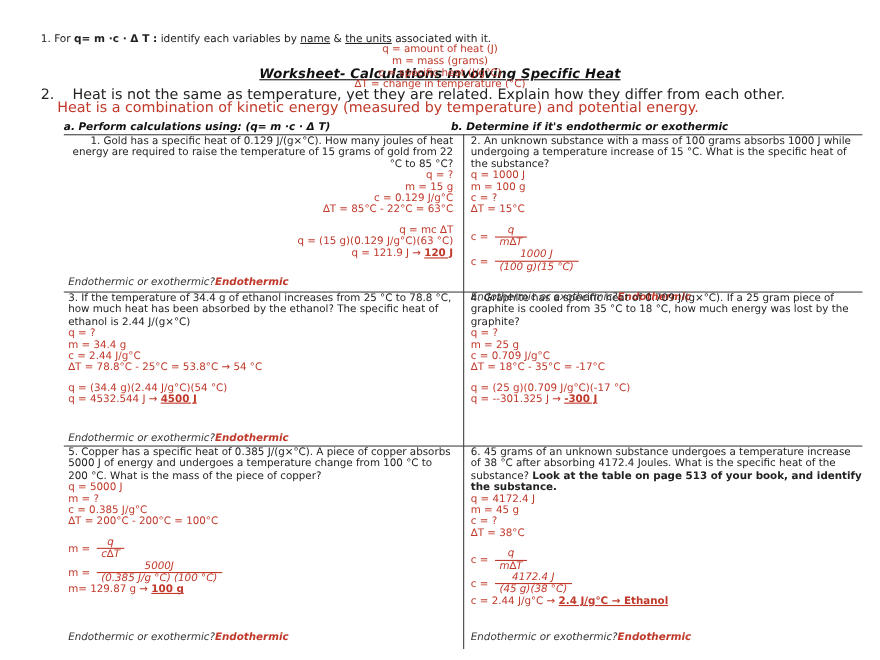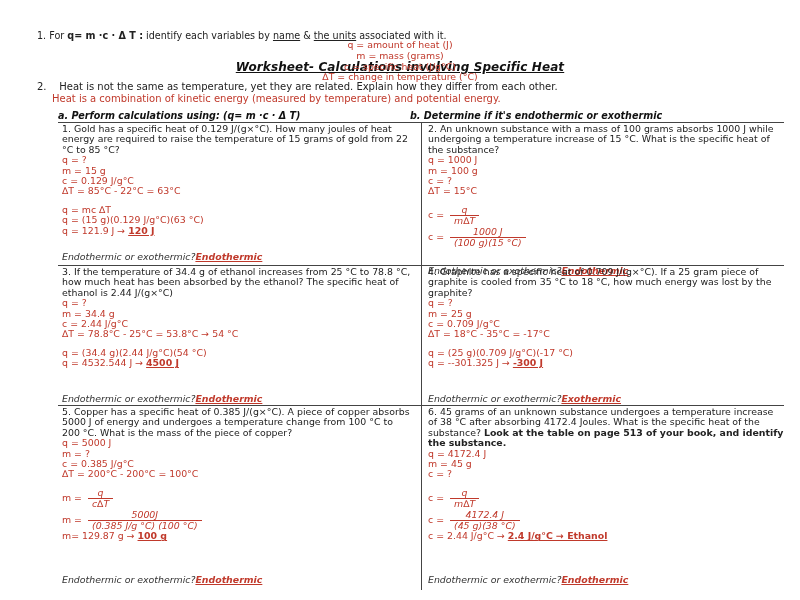--- a/index.html
+++ b/index.html
@@ -3,35 +3,35 @@
 <meta charset="utf-8">
 <style>
   * { box-sizing: border-box; margin: 0; padding: 0; }
   html, body { width: 800px; height: 600px; background: #fff; overflow: hidden; }
   body { font-family: "DejaVu Sans", sans-serif; color: #222; position: relative; font-size: 9.6px; }
   .title { position: absolute; top: 15px; left: 0; width: 800px; text-align: center; font-weight: bold; font-style: italic; font-size: 12px; text-decoration: underline; color: #111; letter-spacing: 0.1px; margin-top: 45px; }
   .q1 { position: absolute; top: 30px; left: 37px; font-size: 9.6px; color: #222; }
   .q1 b { font-weight: bold; }
   .q1 u { text-decoration: underline; text-align: center; }
   .defs { position: absolute; top: 40px; left: 0; width: 800px; text-align: center; color: #c0392b; font-size: 9.4px; line-height: 10.8px; }
-  .q2 { position: absolute; top: 81px; left: 37px; font-size: 10px; color: #222; line-height: 11.5px; }
+  .q2 { position: absolute; top: 81px; left: 37px; font-size: 13px; color: #222; line-height: 11.5px; }
   .q2 .ans { color: #c0392b; padding-left: 15px; }
   .grid { position: absolute; top: 110px; left: 58px; width: 726px; height: 480px; }
   .hdr { position: absolute; top: 0; font-weight: bold; font-style: italic; font-size: 9.6px; color: #111; }
   .hdr.a { left: 0; }
   .hdr.b { left: 352px; }
   .hline { position: absolute; left: 0; height: 1px; background: #444; }
   .vline { position: absolute; left: 363px; width: 1px; background: #444; }
   .cell { position: absolute; font-size: 9.4px; line-height: 10.4px; color: #222; }
   .cell .prob { color: #222; }
   .cell .prob b { font-weight: bold; }
   .cell .work { color: #c0392b; }
   .cell .ans-final { color: #c0392b; font-weight: bold; text-decoration: underline; }
   .cell .endo { position: absolute; left: 0; font-style: italic; color: #333; }
-  .cell .endo .val { color: #c0392b; font-weight: bold; text-decoration: underline; }
+  .cell .endo .val { color: #c0392b; font-weight: bold; }
   .frac { display: inline-block; vertical-align: middle; text-align: center; margin-left: 6px; }
   .frac .num { display: block; border-bottom: 1px solid #c0392b; padding: 0 4px; font-style: italic; }
   .frac .den { display: block; padding: 0 4px; font-style: italic; }
   .gap { height: 8px; }
 </style>
 </head>
 <body>
 
 <div class="title">Worksheet- Calculations involving Specific Heat</div>
 
@@ -63,21 +63,21 @@
 
 <div class="grid">
   <div class="hdr a">a.   Perform calculations using:   (q= m ·c · Δ T)</div>
   <div class="hdr b">b.   Determine if it's endothermic or exothermic</div>
 
   <div class="hline" style="top:12px;width:726px;"></div>
   <div class="hline" style="top:155px;width:726px;"></div>
   <div class="hline" style="top:295px;width:726px;"></div>
   <div class="vline" style="top:12px;height:468px;"></div>
 
-  <div class="cell" style="left:4px;top:14px;width:350px;height:140px;">
+  <div class="cell" style="left:4px;top:14px;width:350px;height:140px;text-align:right;">
     <div class="prob">1.  Gold has a specific heat of 0.129 J/(g×°C). How many joules of heat energy are required to raise the temperature of 15 grams of gold from 22 °C to 85 °C?</div>
     <div class="work">q = ?</div>
     <div class="work">m = 15 g</div>
     <div class="work">c = 0.129 J/g°C</div>
     <div class="work">∆T = 85°C - 22°C = 63°C</div>
     <div class="gap"></div>
     <div class="work">q = mc ∆T</div>
     <div class="work">q = (15 g)(0.129 J/g°C)(63 °C)</div>
     <div class="work"><span>q = 121.9 J →</span> <span class="ans-final">120 J</span></div>
     <div class="endo" style="top:128px;"><span>Endothermic or exothermic?</span><span class="val">Endothermic</span></div>
@@ -109,40 +109,40 @@
 
   <div class="cell" style="left:370px;top:157px;width:356px;height:137px;">
     <div class="prob">4.  Graphite has a specific heat of 0.709 J/(g×°C). If a 25 gram piece of graphite is cooled from 35 °C to 18 °C, how much energy was lost by the graphite?</div>
     <div class="work">q = ?</div>
     <div class="work">m = 25 g</div>
     <div class="work">c = 0.709 J/g°C</div>
     <div class="work">∆T = 18°C - 35°C = -17°C</div>
     <div class="gap"></div>
     <div class="work">q = (25 g)(0.709 J/g°C)(-17 °C)</div>
     <div class="work"><span>q = --301.325 J →</span> <span class="ans-final">-300 J</span></div>
-    <div class="endo" style="top:127px;"><span>Endothermic or exothermic?</span><span class="val">Exothermic</span></div>
   </div>
 
   <div class="cell" style="left:4px;top:297px;width:350px;height:180px;">
     <div class="prob">5.  Copper has a specific heat of 0.385 J/(g×°C). A piece of copper absorbs 5000 J of energy and undergoes a temperature change from 100 °C to 200 °C. What is the mass of the piece of copper?</div>
     <div class="work">q = 5000 J</div>
     <div class="work">m = ?</div>
     <div class="work">c = 0.385 J/g°C</div>
     <div class="work">∆T = 200°C - 200°C = 100°C</div>
     <div class="gap"></div>
     <div class="work"><span>m =</span><span class="frac"><span class="num">q</span><span class="den">c∆T</span></span></div>
     <div class="work"><span>m =</span><span class="frac"><span class="num">5000J</span><span class="den">(0.385 J/g °C) (100 °C)</span></span></div>
     <div class="work"><span>m= 129.87 g →</span> <span class="ans-final">100 g</span></div>
     <div class="endo" style="top:168px;"><span>Endothermic or exothermic?</span><span class="val">Endothermic</span></div>
   </div>
 
   <div class="cell" style="left:370px;top:297px;width:356px;height:180px;">
     <div class="prob"><span>6.  45 grams of an unknown substance undergoes a temperature increase of 38 °C after absorbing 4172.4 Joules. What is the specific heat of the substance?</span> <b>Look at the table on page 513 of your book, and identify the substance.</b></div>
     <div class="work">q = 4172.4 J</div>
     <div class="work">m = 45 g</div>
     <div class="work">c = ?</div>
+    <div class="work">∆T = 38°C</div>
     <div class="gap"></div>
     <div class="work"><span>c =</span><span class="frac"><span class="num">q</span><span class="den">m∆T</span></span></div>
     <div class="work"><span>c =</span><span class="frac"><span class="num">4172.4 J</span><span class="den">(45 g)(38 °C)</span></span></div>
     <div class="work"><span>c = 2.44 J/g°C →</span> <span class="ans-final">2.4 J/g°C → Ethanol</span></div>
     <div class="endo" style="top:168px;"><span>Endothermic or exothermic?</span><span class="val">Endothermic</span></div>
   </div>
 </div>
 
 </body></html>

